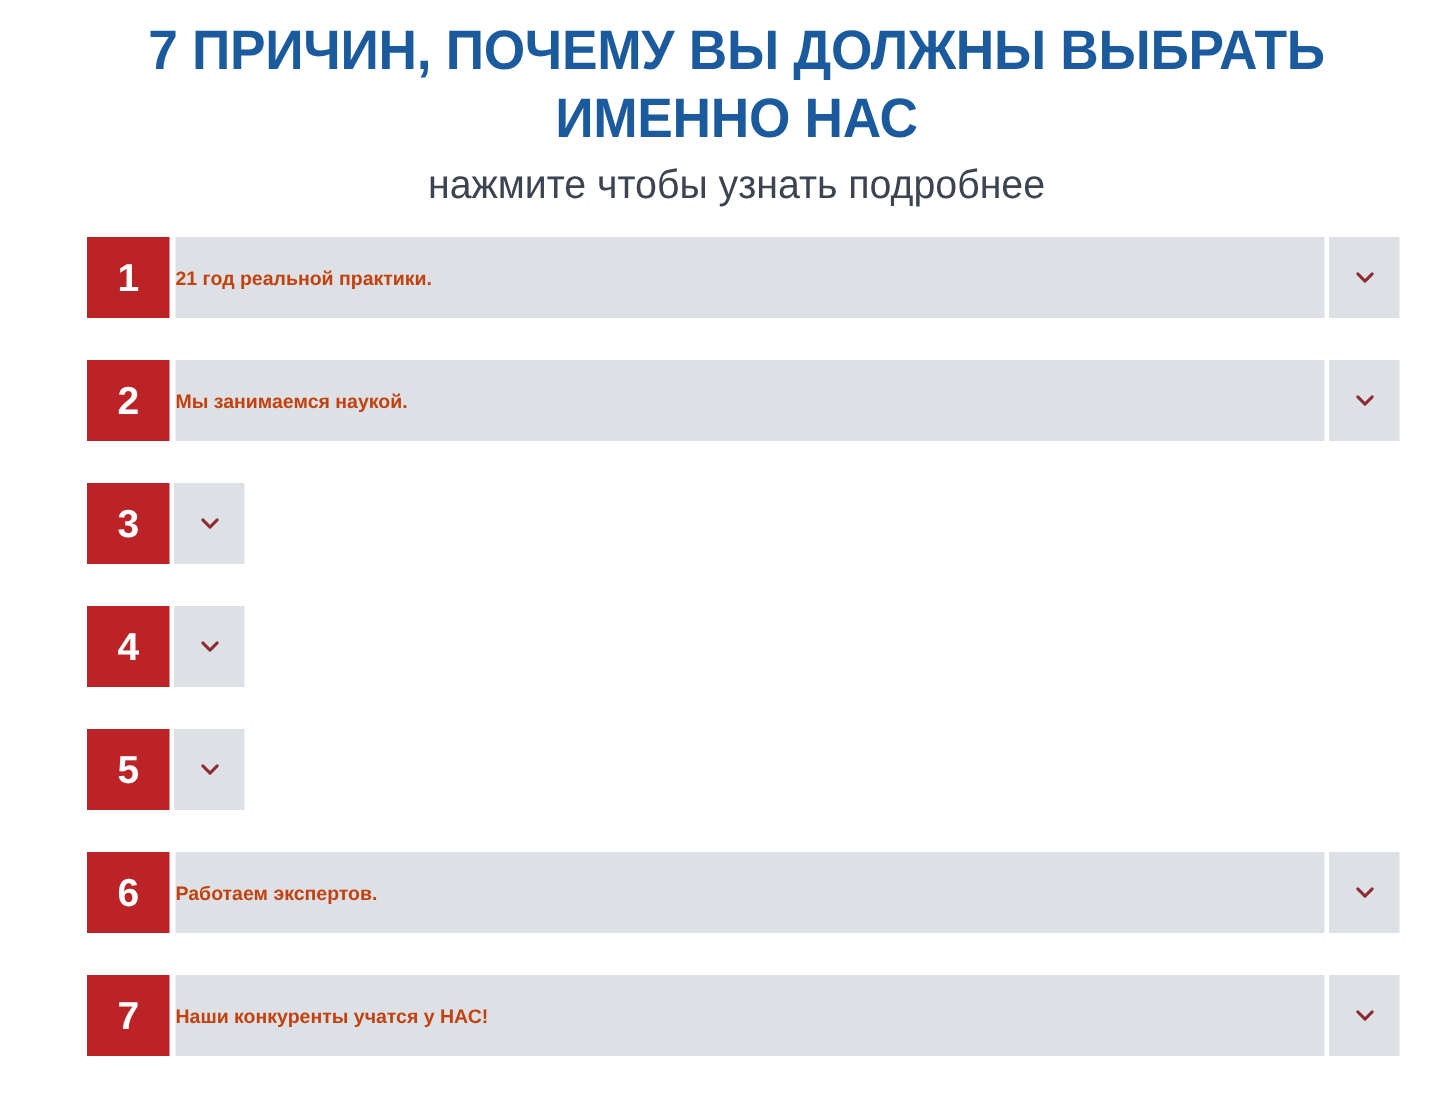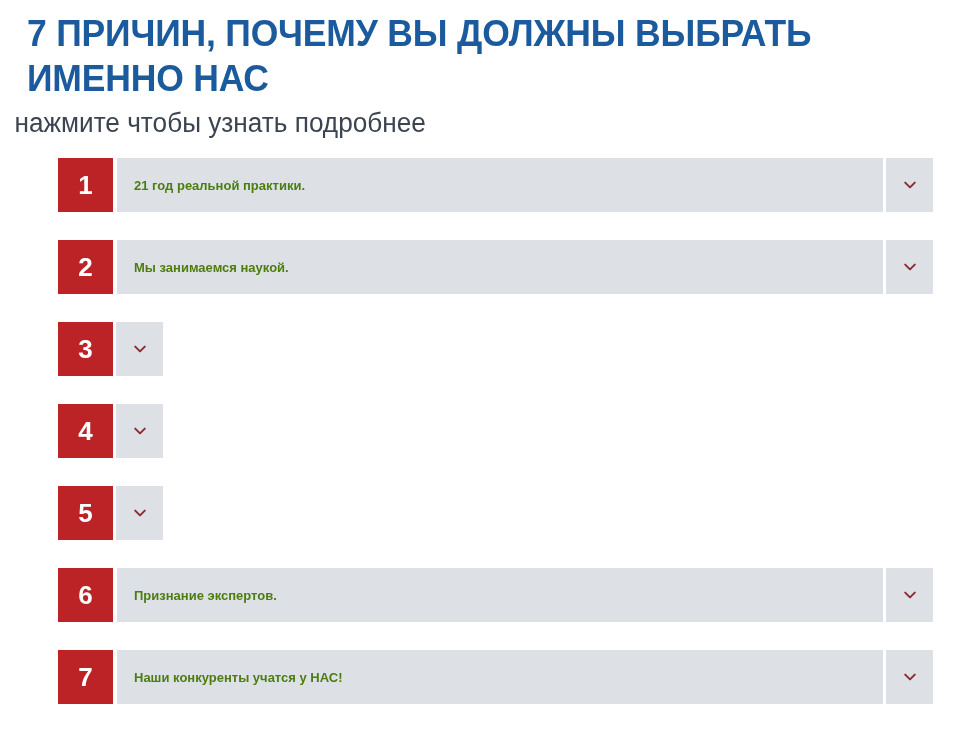--- a/index.html
+++ b/index.html
@@ -18,20 +18,22 @@
   .page {
     position: relative;
     width: 966px;
     height: 732px;
     box-sizing: border-box;
   }
 
   
   .header {
     padding-top: 11px;
+    text-align: center;
+    padding-left: 16px;
   }
 
   .page-title {
     margin: 0;
     padding: 0 8px;
     color: #1b5a9c;
     font-size: 37px;
     line-height: 45px;
     font-weight: bold;
     letter-spacing: -0.2px;
@@ -89,23 +91,22 @@
   .acc-body {
     flex: 1 1 auto;
     margin-left: 4px;
     background: #dde1e6;
     display: flex;
     align-items: center;
     min-width: 0;
   }
 
   .acc-text {
-    padding-left: 17px;
     padding-right: 12px;
-    color: #4d7c0f;
+    color: #c2410c;
     font-size: 13px;
     font-weight: bold;
     line-height: 17px;
     white-space: nowrap;
     overflow: hidden;
     text-overflow: ellipsis;
     font-family: "Liberation Sans", "DejaVu Sans", sans-serif;
   }
 
   .acc-toggle {
@@ -195,21 +196,21 @@
           <svg viewBox="0 0 14 14" width="14" height="14" aria-hidden="true">
             <path d="M2.2 4.6 L7 9.4 L11.8 4.6" fill="none" stroke="#8c2b31" stroke-width="2" stroke-linecap="round" stroke-linejoin="round"></path>
           </svg>
         </span>
       </div>
     </div>
 
     <div class="acc-row">
       <div class="acc-num">6</div>
       <div class="acc-body">
-        <div class="acc-text">Признание экспертов.</div>
+        <div class="acc-text">Работаем экспертов.</div>
       </div>
       <div class="acc-toggle">
         <span class="chev">
           <svg viewBox="0 0 14 14" width="14" height="14" aria-hidden="true">
             <path d="M2.2 4.6 L7 9.4 L11.8 4.6" fill="none" stroke="#8c2b31" stroke-width="2" stroke-linecap="round" stroke-linejoin="round"></path>
           </svg>
         </span>
       </div>
     </div>
 

